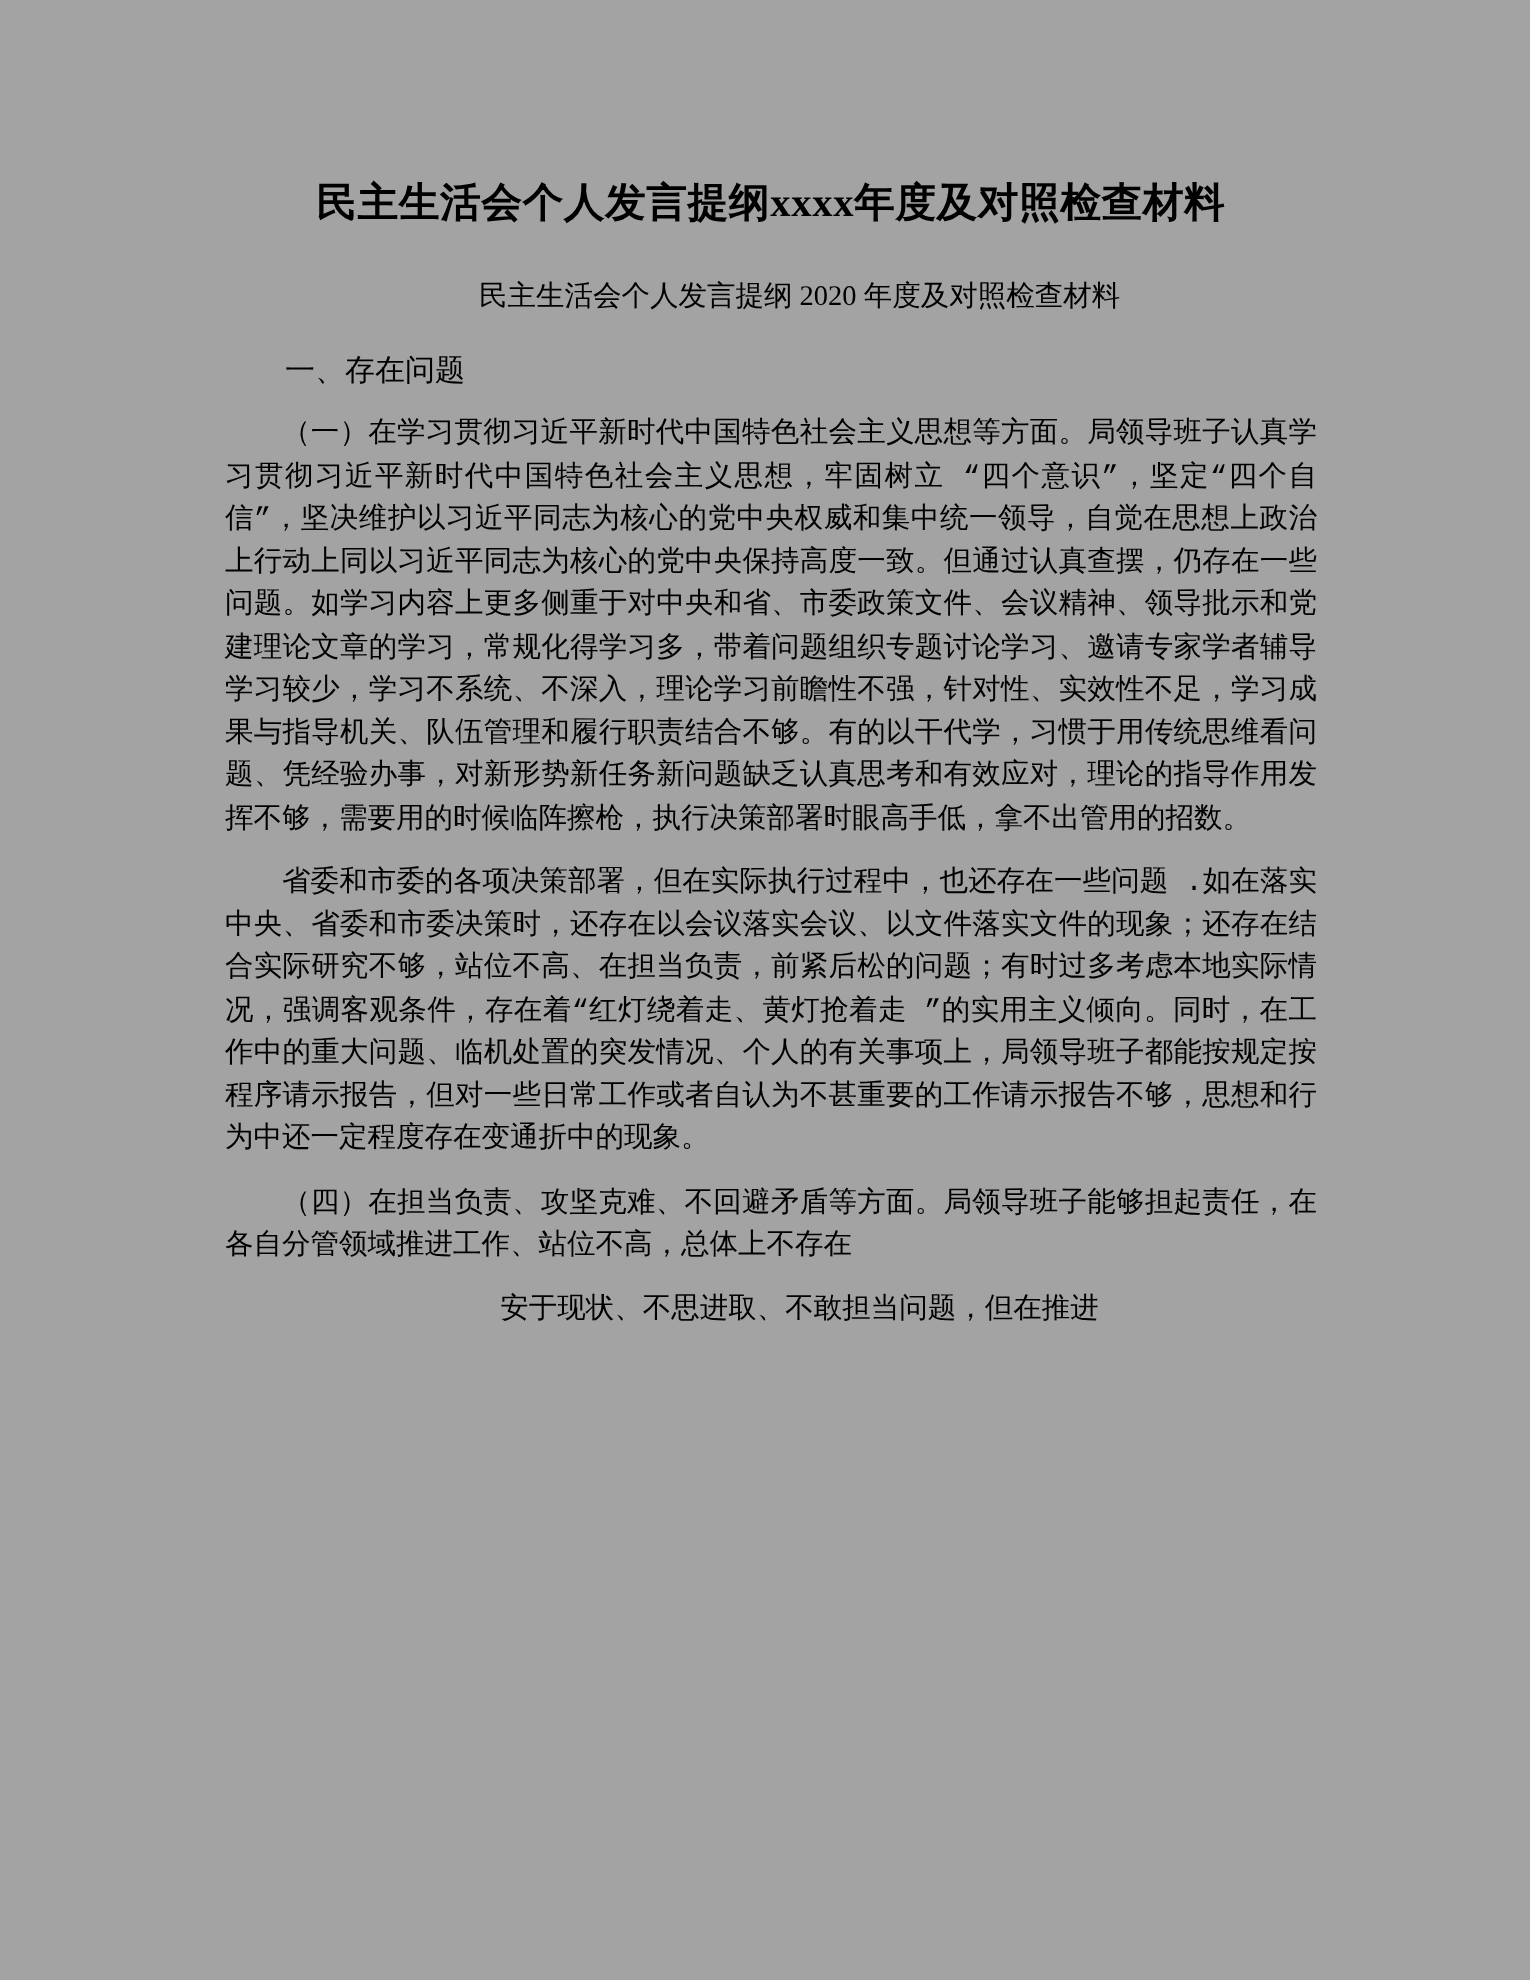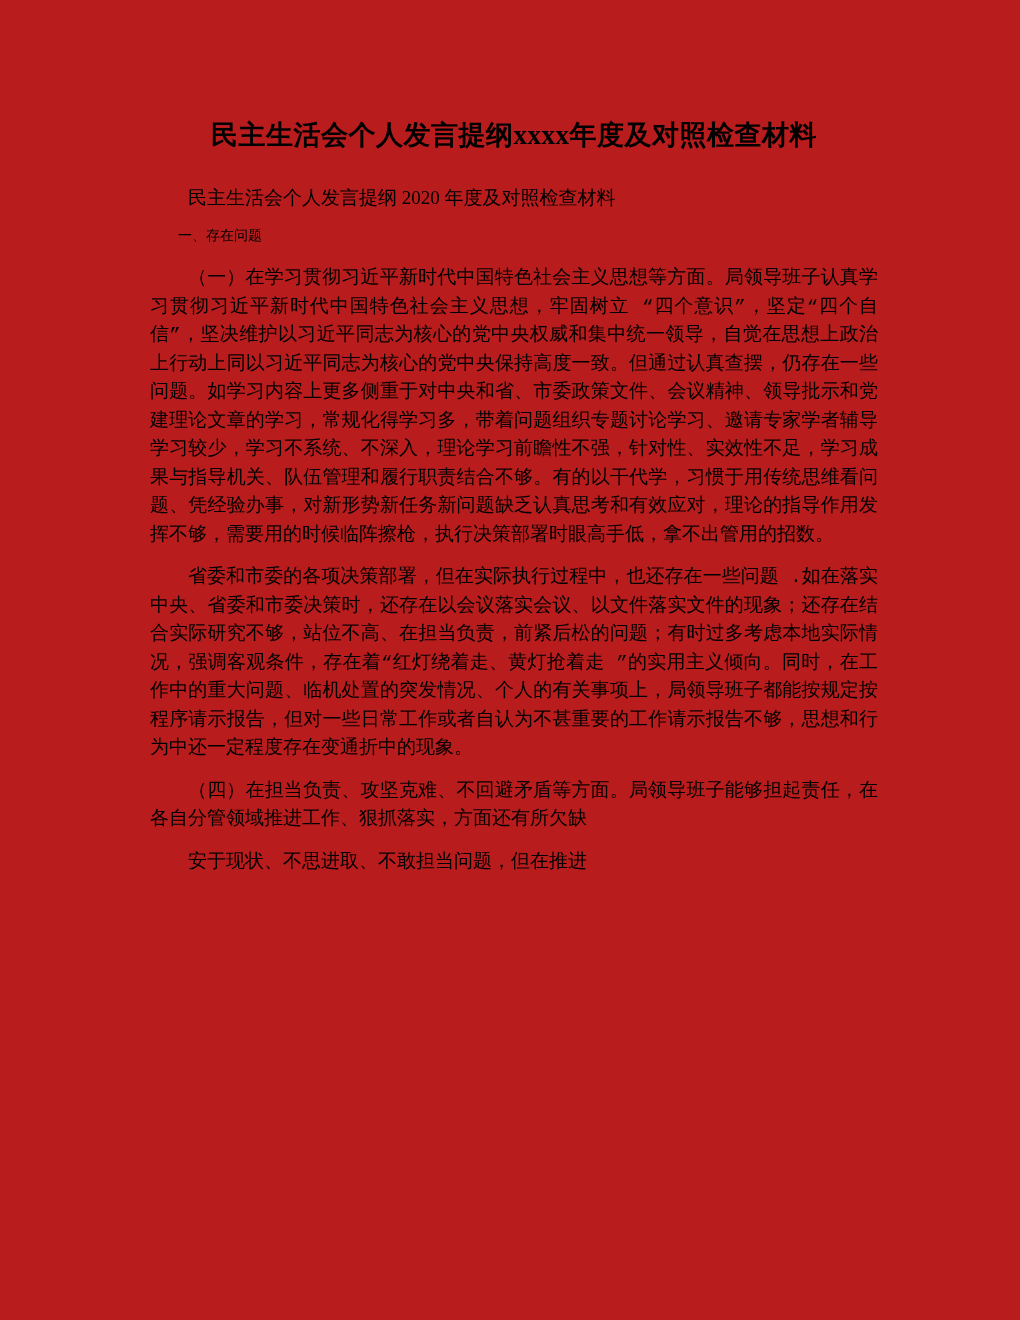--- a/index.html
+++ b/index.html
@@ -11,70 +11,71 @@
     width: 1020px;
     height: 1320px;
     overflow: hidden;
     color: #000000;
     font-family: "Liberation Serif", "DejaVu Serif", serif;
   }
   .page {
     box-sizing: border-box;
     width: 1020px;
     height: 1320px;
-    background: #b91c1c;
+    background: #a3a3a3;
     padding: 116px 142px 0 150px;
   }
   .doc-title {
     margin: 0 0 30px 0;
     font-size: 27px;
     line-height: 38px;
     font-weight: bold;
     text-align: center;
     letter-spacing: 0.5px;
     white-space: nowrap;
   }
   .doc-subtitle {
-    margin: 0 0 9px 0;
+    margin: 0 0 20px 0;
     font-size: 19px;
     line-height: 28.5px;
     text-indent: 2em;
+    text-align: center;
   }
   .section-heading {
     margin: 0 0 14px 0;
-    font-size: 14px;
+    font-size: 20px;
     line-height: 28.5px;
     text-indent: 2em;
   }
   .para {
     margin: 0 0 14px 0;
     font-size: 19px;
     line-height: 28.5px;
     text-indent: 2em;
     text-align: justify;
     word-break: break-all;
     font-family: Liberation Mono, monospace;
   }
   .para.short {
-    text-align: left;
+    text-align: center;
   }
 </style>
 </head>
 <body>
 
 <div class="page">
   <h1 class="doc-title">民主生活会个人发言提纲xxxx年度及对照检查材料</h1>
 
   <p class="doc-subtitle">民主生活会个人发言提纲 2020 年度及对照检查材料</p>
 
   <p class="section-heading">一、存在问题</p>
 
   <p class="para">（一）在学习贯彻习近平新时代中国特色社会主义思想等方面。局领导班子认真学习贯彻习近平新时代中国特色社会主义思想，牢固树立 “四个意识”，坚定“四个自信”，坚决维护以习近平同志为核心的党中央权威和集中统一领导，自觉在思想上政治上行动上同以习近平同志为核心的党中央保持高度一致。但通过认真查摆，仍存在一些问题。如学习内容上更多侧重于对中央和省、市委政策文件、会议精神、领导批示和党建理论文章的学习，常规化得学习多，带着问题组织专题讨论学习、邀请专家学者辅导学习较少，学习不系统、不深入，理论学习前瞻性不强，针对性、实效性不足，学习成果与指导机关、队伍管理和履行职责结合不够。有的以干代学，习惯于用传统思维看问题、凭经验办事，对新形势新任务新问题缺乏认真思考和有效应对，理论的指导作用发挥不够，需要用的时候临阵擦枪，执行决策部署时眼高手低，拿不出管用的招数。</p>
 
 
   <p class="para">省委和市委的各项决策部署，但在实际执行过程中，也还存在一些问题 .如在落实中央、省委和市委决策时，还存在以会议落实会议、以文件落实文件的现象；还存在结合实际研究不够，站位不高、在担当负责，前紧后松的问题；有时过多考虑本地实际情况，强调客观条件，存在着“红灯绕着走、黄灯抢着走 ”的实用主义倾向。同时，在工作中的重大问题、临机处置的突发情况、个人的有关事项上，局领导班子都能按规定按程序请示报告，但对一些日常工作或者自认为不甚重要的工作请示报告不够，思想和行为中还一定程度存在变通折中的现象。</p>
 
 
-  <p class="para">（四）在担当负责、攻坚克难、不回避矛盾等方面。局领导班子能够担起责任，在各自分管领域推进工作、狠抓落实，方面还有所欠缺</p>
+  <p class="para">（四）在担当负责、攻坚克难、不回避矛盾等方面。局领导班子能够担起责任，在各自分管领域推进工作、站位不高，总体上不存在</p>
 
   <p class="para short">安于现状、不思进取、不敢担当问题，但在推进</p>
 
 </div>
 
 </body></html>

